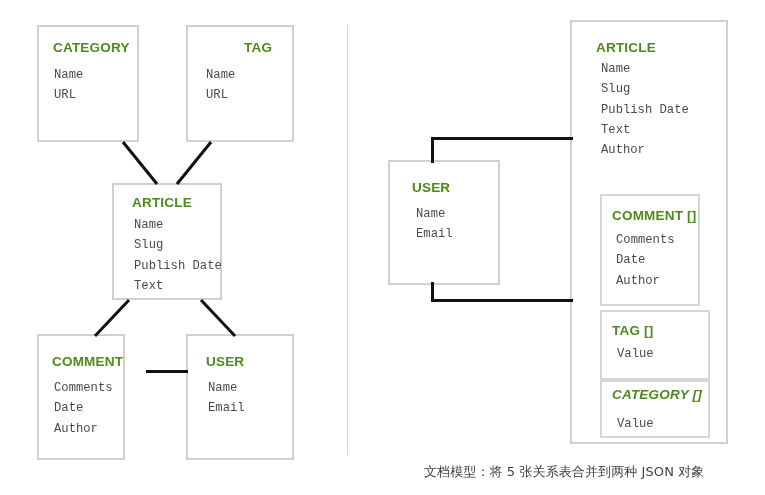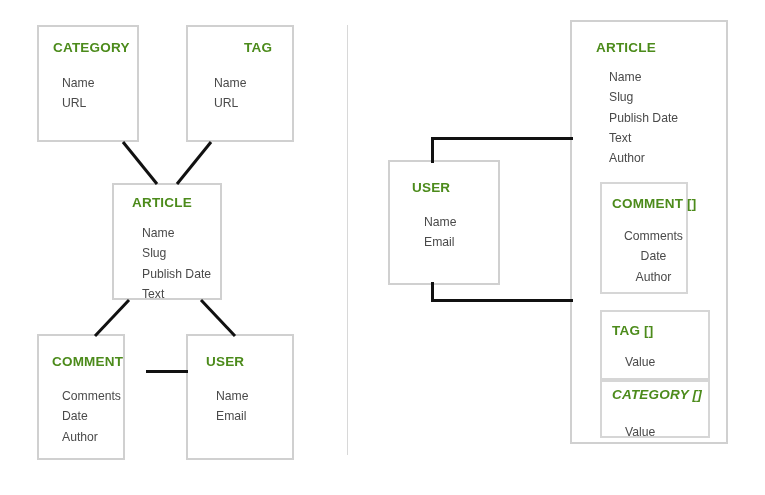--- a/index.html
+++ b/index.html
@@ -40,24 +40,25 @@
   .ent-title {
     position: absolute;
     color: #4c8b1b;
     font-size: 13.5px;
     font-weight: bold;
     letter-spacing: 0.2px;
     white-space: nowrap;
   }
   .ent-fields {
     position: absolute;
-    margin: 8px;
+    margin: 0;
     padding: 0;
     list-style: none;
     white-space: nowrap;
+    font-family: Liberation Mono, monospace;
   }
   .ent-fields li {
     color: #4a4a4a;
     font-size: 12.2px;
     line-height: 20.3px;
     white-space: nowrap;
   }
 
   
   .divider {
@@ -176,21 +177,21 @@
   <div class="entity" style="left:570px; top:20px; width:158px; height:424px;">
     <div class="ent-title" style="left:24px; top:18px;">ARTICLE</div>
     <ul class="ent-fields" style="left:29px; top:37px;">
       <li>Name</li>
       <li>Slug</li>
       <li>Publish Date</li>
       <li>Text</li>
       <li>Author</li>
     </ul>
 
-    <div class="entity nested" style="left:28px; top:160px; width:88px; height:112px;text-align:center;">
+    <div class="entity nested" style="left:28px; top:172px; width:100px; height:112px;">
       <div class="ent-title" style="left:10px; top:12px;">COMMENT []</div>
       <ul class="ent-fields" style="left:14px; top:34px;">
         <li>Comments</li>
         <li>Date</li>
         <li>Author</li>
       </ul>
     </div>
 
     <div class="entity nested" style="left:28px; top:288px; width:110px; height:70px;">
       <div class="ent-title" style="left:10px; top:11px;">TAG []</div>
@@ -206,14 +207,15 @@
       </ul>
     </div>
   </div>
 
   <div class="conn-v" style="left:431px; top:137px; height:26px;"></div>
   <div class="conn-h" style="left:431px; top:137px; width:142px;"></div>
 
   <div class="conn-v" style="left:431px; top:282px; height:20px;"></div>
   <div class="conn-h" style="left:431px; top:299px; width:142px;"></div>
 
+  <div class="caption" style="left:424px; top:463px;">文档模型：将 5 张关系表合并到两种 JSON 对象</div>
 
 </div>
 
 </body></html>

